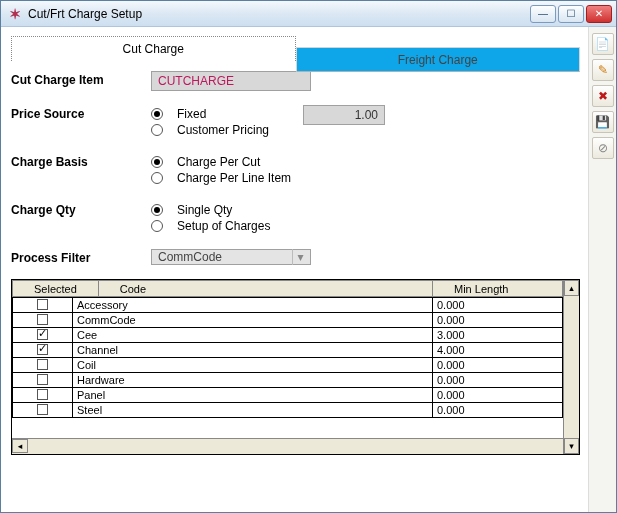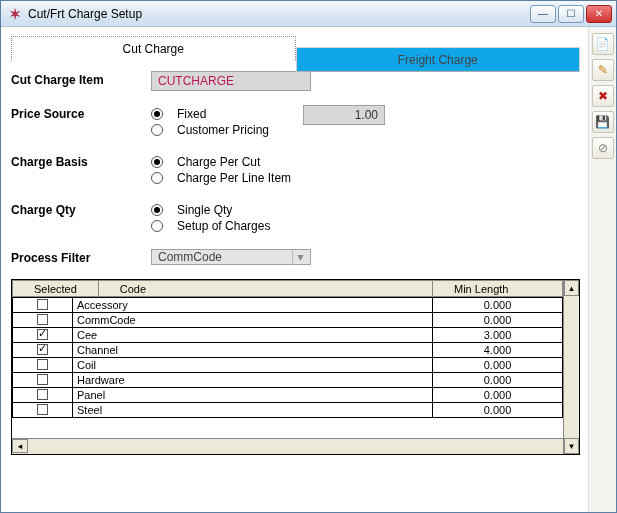--- a/index.html
+++ b/index.html
@@ -171,21 +171,21 @@
     font-weight:normal;
     height:16px;
   }
   td {
     border:1px solid #000;
     padding:0 4px;
     height:15px;
   }
   td.sel-cell { width:56px; text-align:center; }
   td.code-cell { }
-  td.len-cell { width:130px; text-align:center; }
+  td.len-cell { width:130px; text-align:left; }
   .chk {
     display:inline-block; width:11px; height:11px;
     border:1px solid #555; background:#fff;
     position:relative;
   }
   .chk.checked::after {
     content:"✓"; position:absolute; top:-3px; left:0;
     font-size:11px; color:#000;
   }
   .vscroll {

